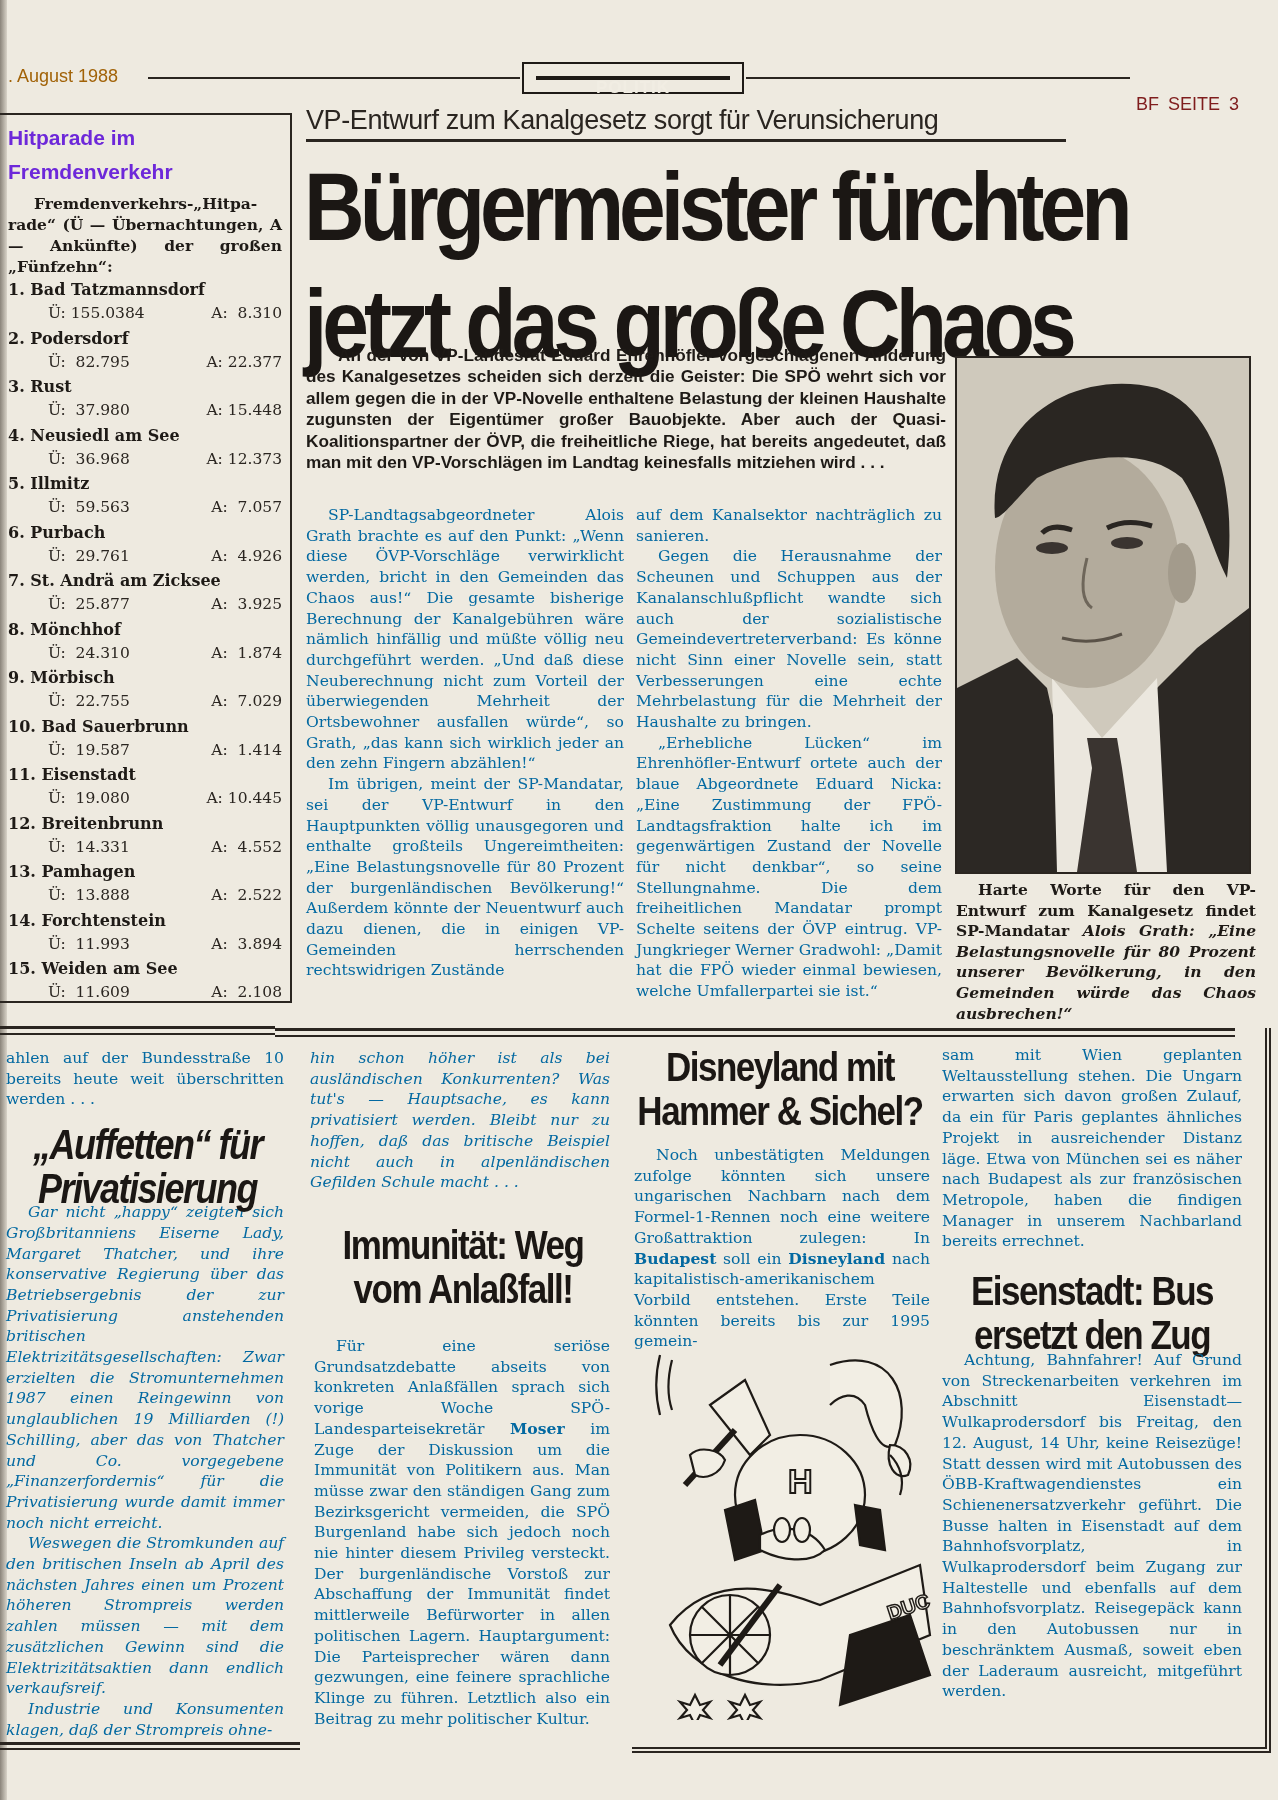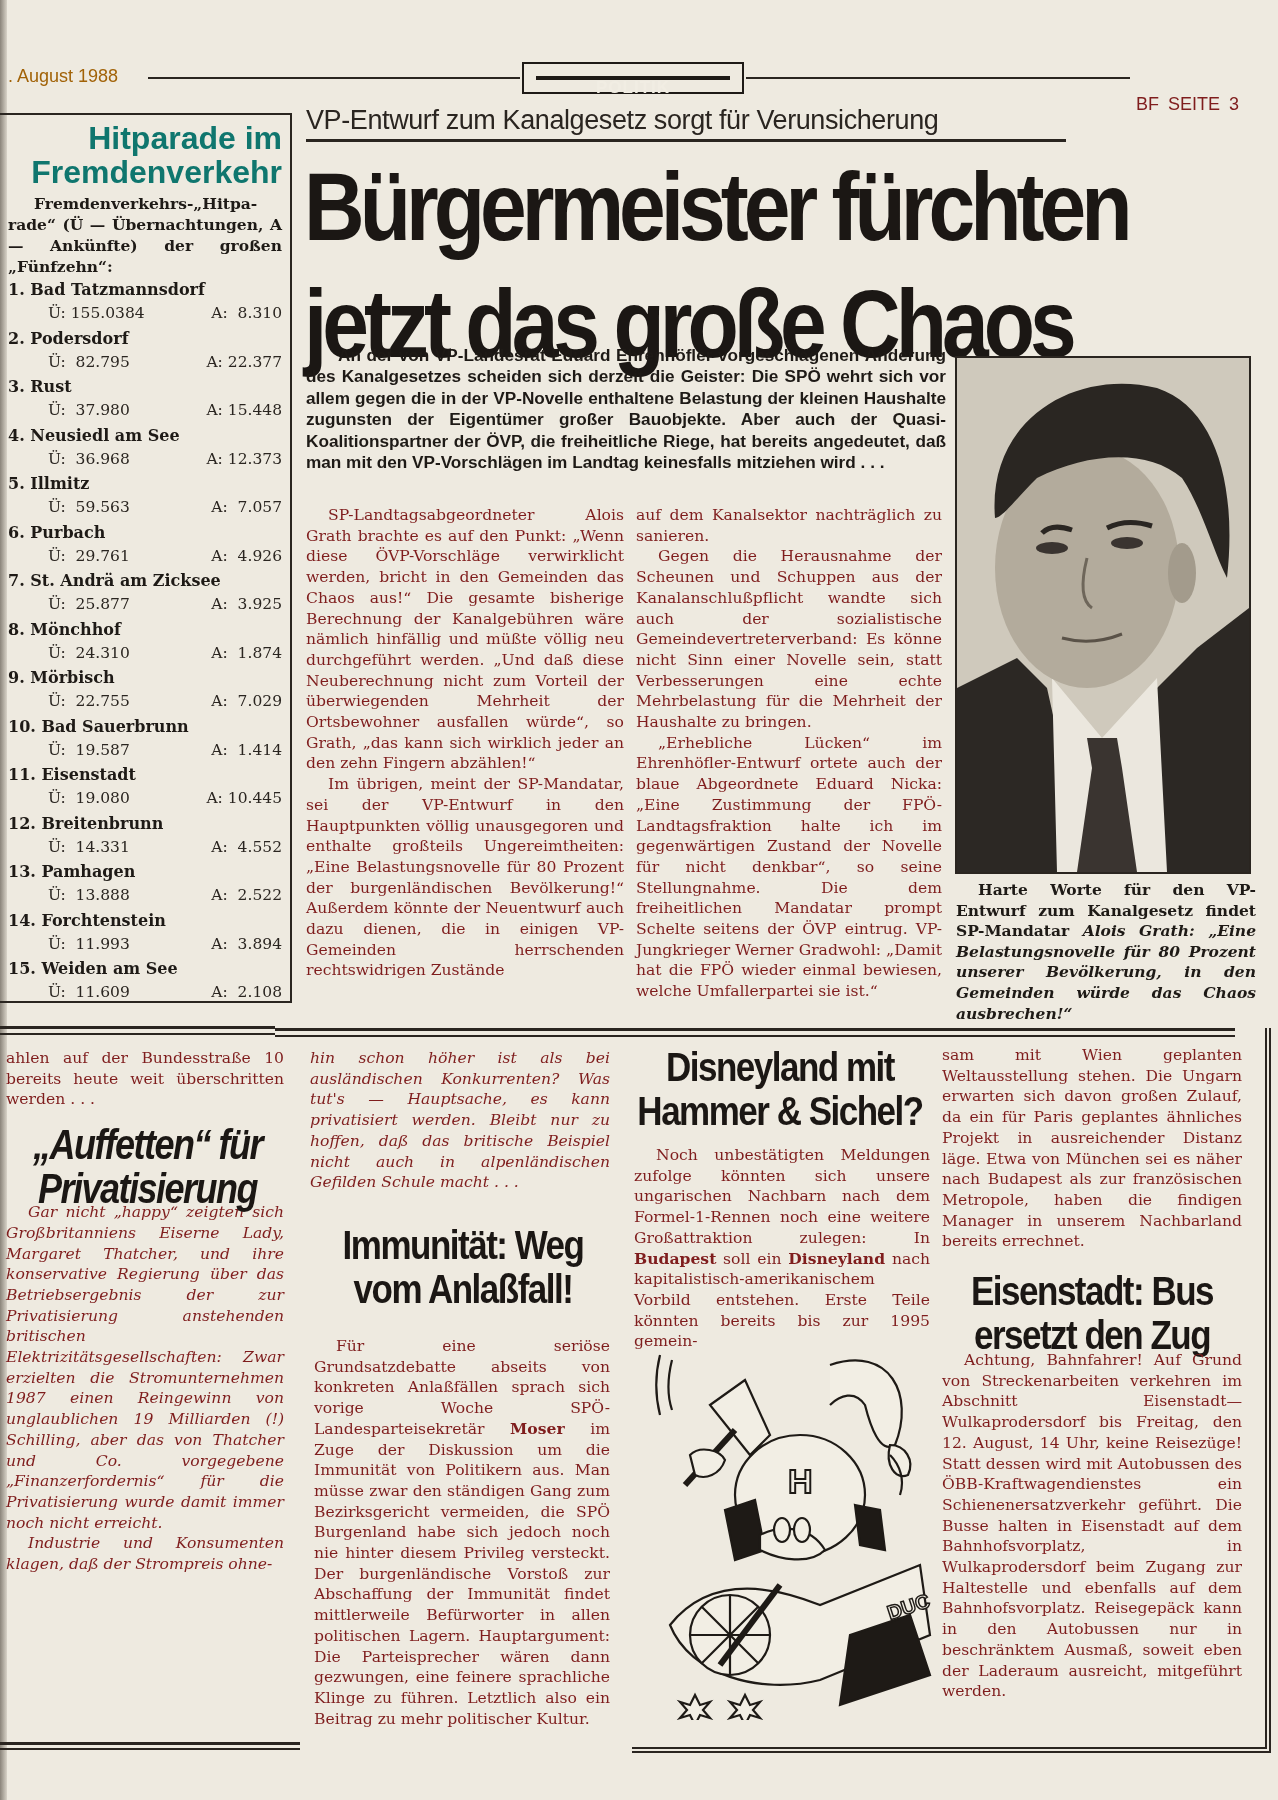--- a/index.html
+++ b/index.html
@@ -37,22 +37,22 @@
     font-family: "Liberation Sans", sans-serif; font-size: 18px; color: #7f1d1d; word-spacing: 4px; margin-top: 28px;
   }
 
   
   .hitbox {
     position: absolute; left: 0; top: 113px; width: 292px; height: 890px;
     border: 2px solid #2a2520; border-left: none;
     padding: 6px 8px 0 8px;
   }
   .hit-title {
-    font-family: "Liberation Sans", sans-serif; font-weight: bold; font-size: 32px;
-    line-height: 34px; text-align: right; color: #0f766e;
+    font-family: "Liberation Sans", sans-serif; font-weight: bold; font-size: 21px;
+    line-height: 34px; text-align: left; color: #6d28d9;
   }
   .hit-intro {
     font-family: "DejaVu Serif", serif; font-weight: bold; font-size: 15.5px; line-height: 21px;
     text-align: justify; margin-top: 4px; text-indent: 26px;
   }
   .hit-list { margin-top: 2px; }
   .hit-item { height: 48.5px; }
   .hit-name {
     font-family: "DejaVu Serif", serif; font-weight: bold; font-size: 16px; line-height: 22px;
     white-space: nowrap;
@@ -75,21 +75,21 @@
     letter-spacing: -5px; transform: scaleY(1.15); transform-origin: top left;
     color: #1b1714; white-space: nowrap;
   }
   .lead {
     position: absolute; left: 306px; top: 345px; width: 640px;
     font-family: "Liberation Sans", sans-serif; font-weight: bold; font-size: 17.2px; line-height: 21.4px;
     text-align: justify; text-indent: 32px; color: #1e1a16;
   }
   .col {
     position: absolute; font-family: "DejaVu Serif", serif; font-size: 15.6px; line-height: 20.7px;
-    text-align: justify; color: #7f1d1d; hyphens: manual;
+    text-align: justify; color: #0369a1; hyphens: manual;
   }
   .col p { text-indent: 22px; }
   .col p.noindent { text-indent: 0; }
   .col-a { left: 306px; top: 505px; width: 318px; }
   .col-b { left: 636px; top: 505px; width: 306px; }
 
   
   .photo {
     position: absolute; left: 955px; top: 356px; width: 296px; height: 518px;
     border: 2px solid #2a2520; background: #c9c3b6; overflow: hidden;
@@ -304,20 +304,21 @@
 
 <div class="rule-double rule-l"></div>
 <div class="rule-double rule-r"></div>
 <div class="box-right"></div>
 <div class="rule-bottom-l"></div>
 
 <div class="col italic-col col-c">
   <p class="noindent" style="font-style:normal;">ahlen auf der Bundesstraße 10 bereits heute weit überschritten werden . . .</p>
   <div style="height:92px"></div>
   <p>Gar nicht „happy“ zeigten sich Großbritanniens Eiserne Lady, Margaret Thatcher, und ihre konservative Regierung über das Betriebsergebnis der zur Privatisierung anstehenden britischen Elektrizitätsgesellschaften: Zwar erzielten die Stromunternehmen 1987 einen Reingewinn von unglaublichen 19 Milliarden (!) Schilling, aber das von Thatcher und Co. vorgegebene „Finanzerfordernis“ für die Privatisierung wurde damit immer noch nicht erreicht.</p>
+  <p>Weswegen die Stromkunden auf den britischen Inseln ab April des nächsten Jahres einen um Prozent höheren Strompreis werden zahlen müssen — mit dem zusätzlichen Gewinn sind die Elektrizitätsaktien dann endlich verkaufsreif.</p>
   <p>Industrie und Konsumenten klagen, daß der Strompreis ohne-</p>
 </div>
 <div class="sub-head sh-auff">„Auffetten“ für Privatisierung</div>
 <div class="col italic-col col-d">
   <p class="noindent">hin schon höher ist als bei ausländischen Konkurrenten? Was tut's — Hauptsache, es kann privatisiert werden. Bleibt nur zu hoffen, daß das britische Beispiel nicht auch in alpenländischen Gefilden Schule macht . . .</p>
 </div>
 
 <div class="sub-head sh-immun">Immunität: Weg vom Anlaßfall!</div>
 <div class="col col-d2">
   <p><span>Für eine seriöse Grundsatzdebatte abseits von konkreten Anlaßfällen sprach sich vorige Woche SPÖ-Landesparteisekretär </span><b class="bold">Moser</b><span> im Zuge der Diskussion um die Immunität von Politikern aus. Man müsse zwar den ständigen Gang zum Bezirksgericht vermeiden, die SPÖ Burgenland habe sich jedoch noch nie hinter diesem Privileg versteckt. Der burgenländische Vorstoß zur Abschaffung der Immunität findet mittlerweile Befürworter in allen politischen Lagern. Hauptargument: Die Parteisprecher wären dann gezwungen, eine feinere sprachliche Klinge zu führen. Letztlich also ein Beitrag zu mehr politischer Kultur.</span></p>

